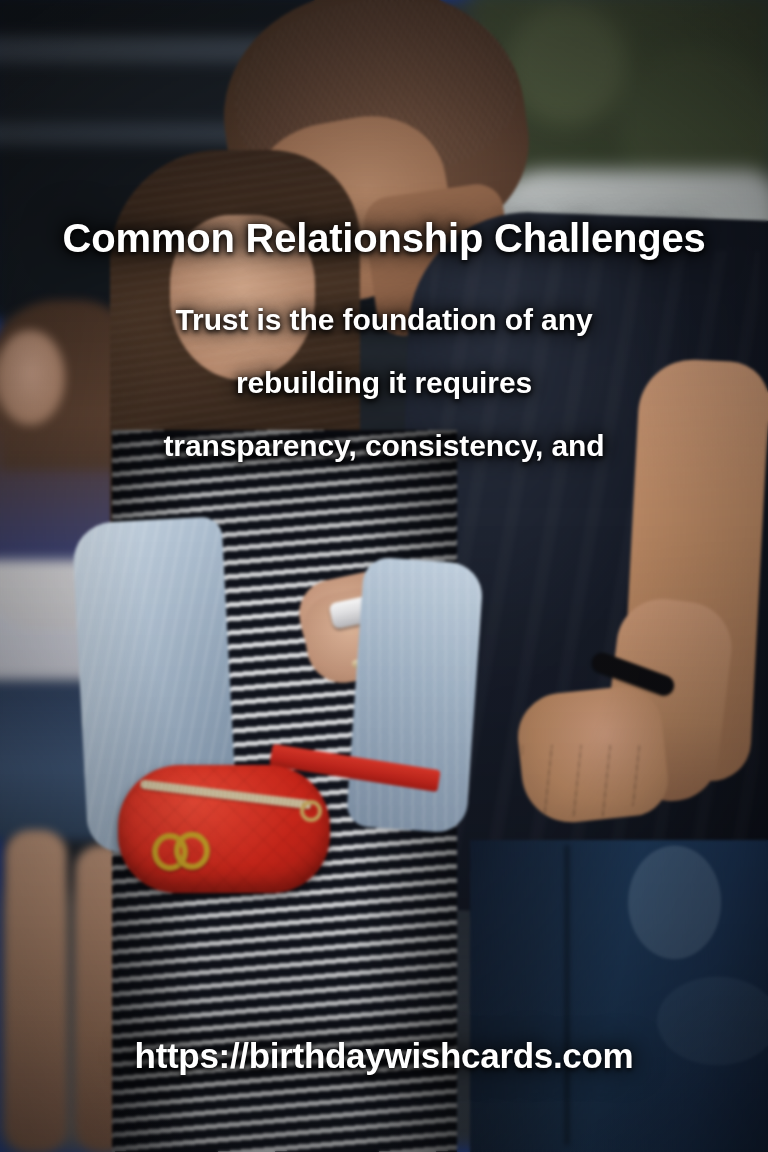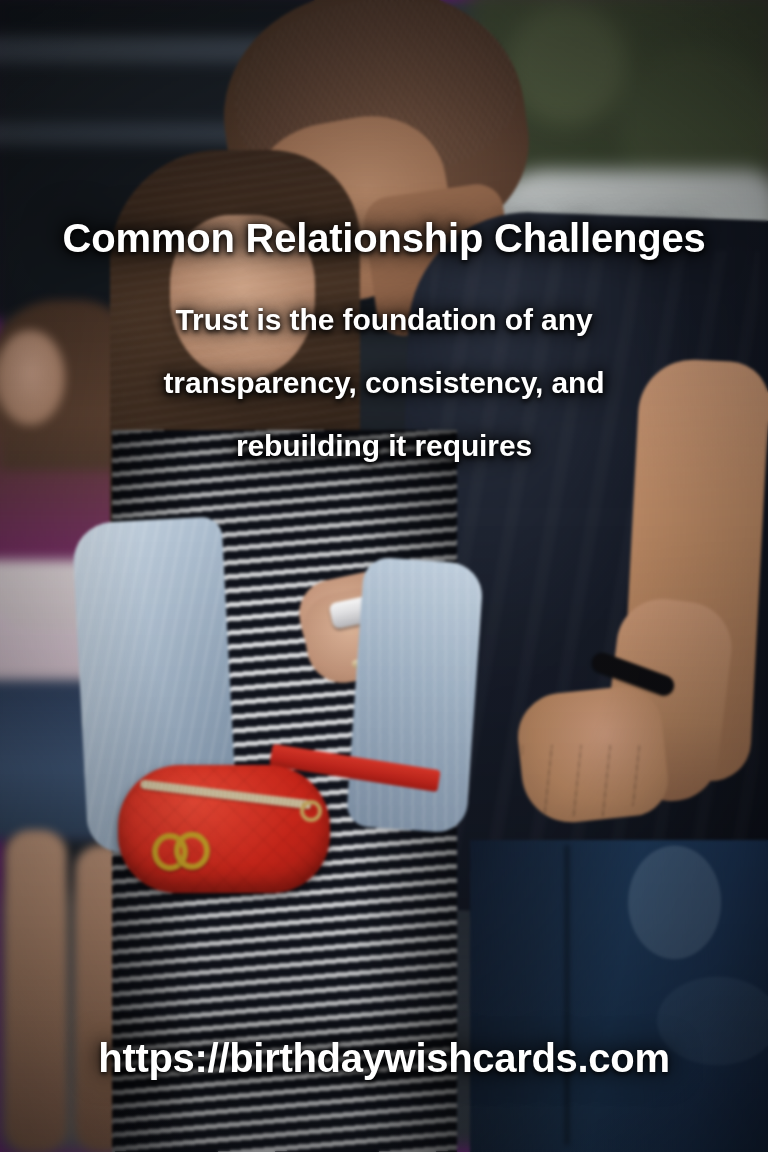--- a/index.html
+++ b/index.html
@@ -6,21 +6,21 @@
   html, body {
     width:768px; height:1152px;
     background:#0c0e11;
     font-family:"Liberation Sans", sans-serif;
     overflow:hidden;
   }
   .card {
     position:relative;
     width:768px; height:1152px;
     overflow:hidden;
-    background:#a21caf;
+    background:#1d4ed8;
   }
 
   
   .photo { position:absolute; inset:0; overflow:hidden; }
 
   
   .bg-sky {
     position:absolute; left:0; top:0; width:768px; height:470px;
     background:
       linear-gradient(180deg,#3c4550 0%,#2f3740 30%,#262d35 60%,#1d2229 100%);
@@ -364,21 +364,21 @@
       0 0 20px rgba(0,0,0,.95), 0 0 36px rgba(0,0,0,.8),
       0 0 10px rgba(0,0,0,.9), 0 2px 5px rgba(0,0,0,.95);
   }
 
   .footer-wrap {
     position:absolute; left:0; top:1036px; width:768px;
     text-align:center;
   }
   .footer-url {
     display:inline-block;
-    font-size:40px; font-weight:700; color:#ffffff;
+    font-size:35px; font-weight:700; color:#ffffff;
     letter-spacing:-.3px;
     text-shadow:
       0 0 18px rgba(0,0,0,.9), 0 0 32px rgba(0,0,0,.7), 0 2px 5px rgba(0,0,0,.9);
   }
 </style>
 </head>
 <body>
 
 <div class="card">
 
@@ -445,22 +445,22 @@
   </div>
 
   <div class="overlay">
 
     <div class="title-wrap">
       <h1 class="title">Common Relationship Challenges</h1>
     </div>
 
     <div class="body-wrap">
       <span class="body-line">Trust is the foundation of any</span>
+      <span class="body-line">rebuilding it requires</span>
       <span class="body-line">transparency, consistency, and</span>
-      <span class="body-line">rebuilding it requires</span>
     </div>
 
     <div class="footer-wrap">
       <span class="footer-url">https://birthdaywishcards.com</span>
     </div>
 
   </div>
 </div>
 
 </body></html>

